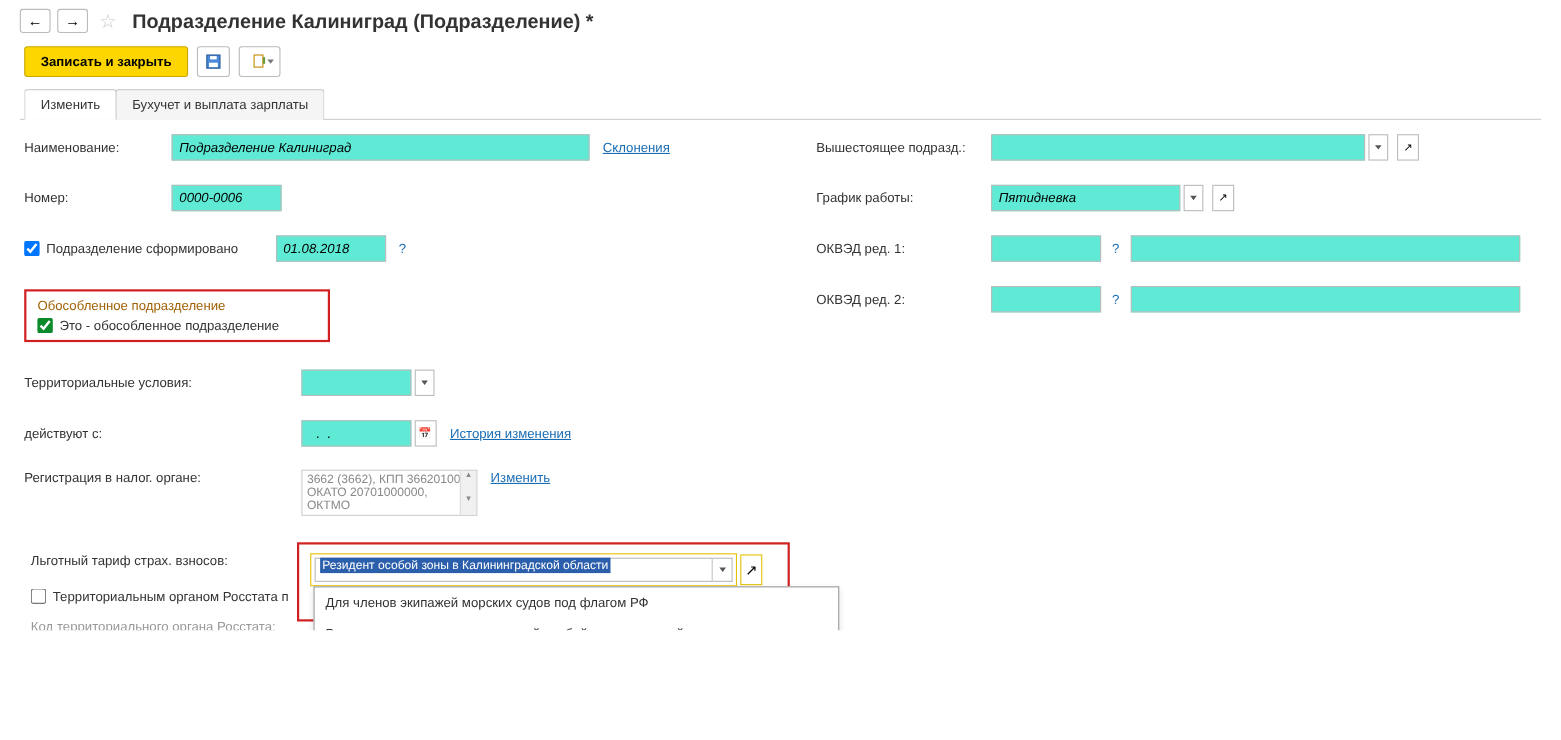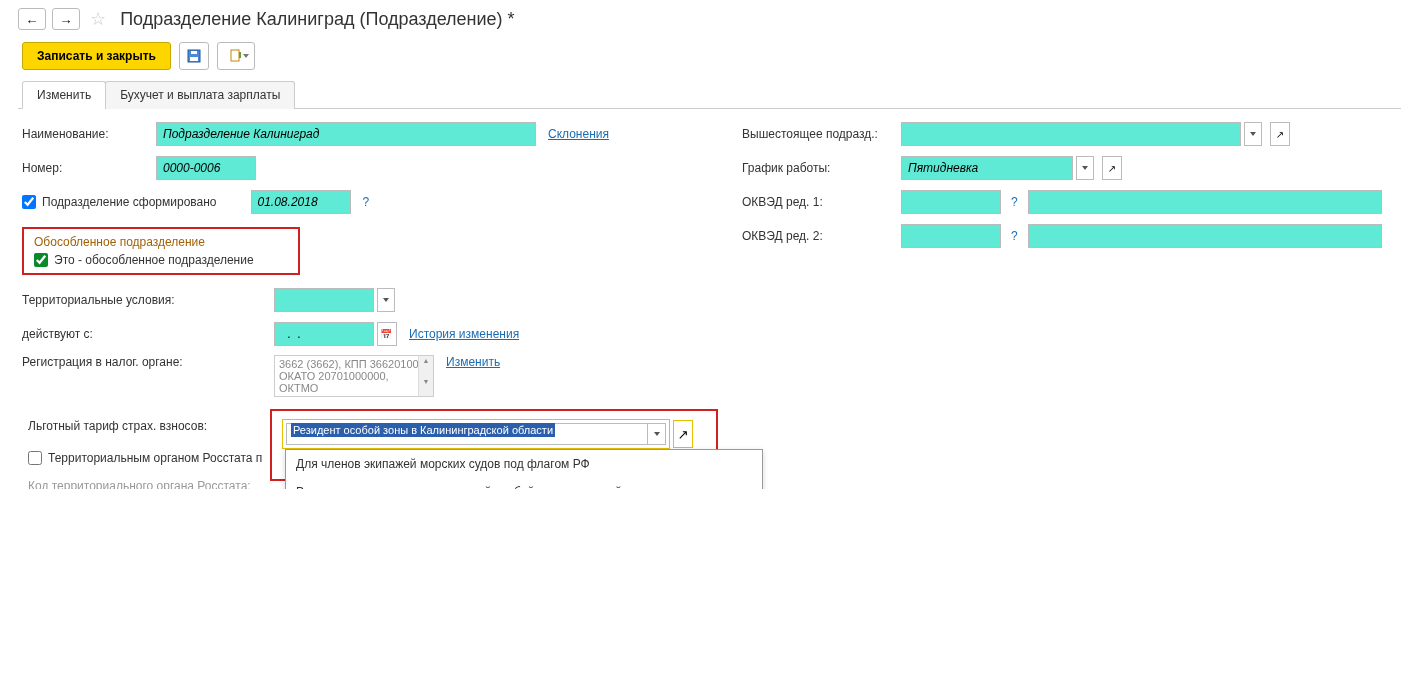--- a/index.html
+++ b/index.html
@@ -1,30 +1,30 @@
 <!DOCTYPE html>
 <html><head>
 <meta charset="utf-8">
 <style>
 * { box-sizing: border-box; margin: 0; padding: 0; }
 body { font-family: Arial, sans-serif; font-size: 12px; background: #fff; color: #333; padding: 8px 18px; width: 1419px; }
 .topbar { display: flex; align-items: center; gap: 6px; margin-bottom: 12px; }
 .nav-btn { width: 28px; height: 22px; border: 1px solid #bbb; background: #fff; border-radius: 3px; display: flex; align-items: center; justify-content: center; cursor: pointer; }
 .star { color: #ccc; font-size: 18px; margin: 0 4px; }
-.page-title { font-size: 18px; color: #333; font-weight: normal; margin-left: 4px; }
+.page-title { font-size: 18px; color: #333; font-weight: bold; margin-left: 4px; }
 .toolbar { display: flex; align-items: center; gap: 8px; margin-bottom: 10px; padding-left: 4px; }
 .btn-primary { background: #fdd600; border: 1px solid #c9a800; padding: 6px 14px; font-weight: bold; font-size: 12px; border-radius: 3px; cursor: pointer; }
 .btn-icon { width: 30px; height: 28px; border: 1px solid #bbb; background: #fff; border-radius: 3px; display: flex; align-items: center; justify-content: center; cursor: pointer; }
 .btn-icon.dd { width: 38px; position: relative; }
 .btn-icon.dd::after { content: ""; position: absolute; right: 5px; top: 11px; border-top: 4px solid #777; border-left: 3px solid transparent; border-right: 3px solid transparent; }
 .tabs { display: flex; border-bottom: 1px solid #ccc; margin-bottom: 12px; padding-left: 4px; }
 .tab { padding: 6px 14px; border: 1px solid #ccc; border-bottom: none; background: #f5f5f5; margin-right: -1px; cursor: pointer; border-radius: 3px 3px 0 0; position: relative; top: 1px; }
 .tab.active { background: #fff; border-bottom: 1px solid #fff; }
 .form-area { display: flex; gap: 40px; padding-left: 4px; }
-.form-col { display: flex; flex-direction: column; gap: 8px; }
+.form-col { display: flex; flex-direction: column; gap: 20px; }
 .col-left { width: 680px; }
 .col-right { width: 640px; }
 .form-row { display: flex; align-items: center; gap: 4px; min-height: 26px; }
 .form-label { width: 130px; color: #333; flex-shrink: 0; }
 .form-label-r { width: 155px; color: #333; flex-shrink: 0; }
 input[type="text"] { height: 24px; border: 1px solid #bbb; padding: 0 6px; font-size: 12px; background: #5eead4; font-style: italic; }
 .input-name { width: 380px; }
 .input-num { width: 100px; }
 .input-date { width: 100px; }
 .input-terr { width: 100px; }

